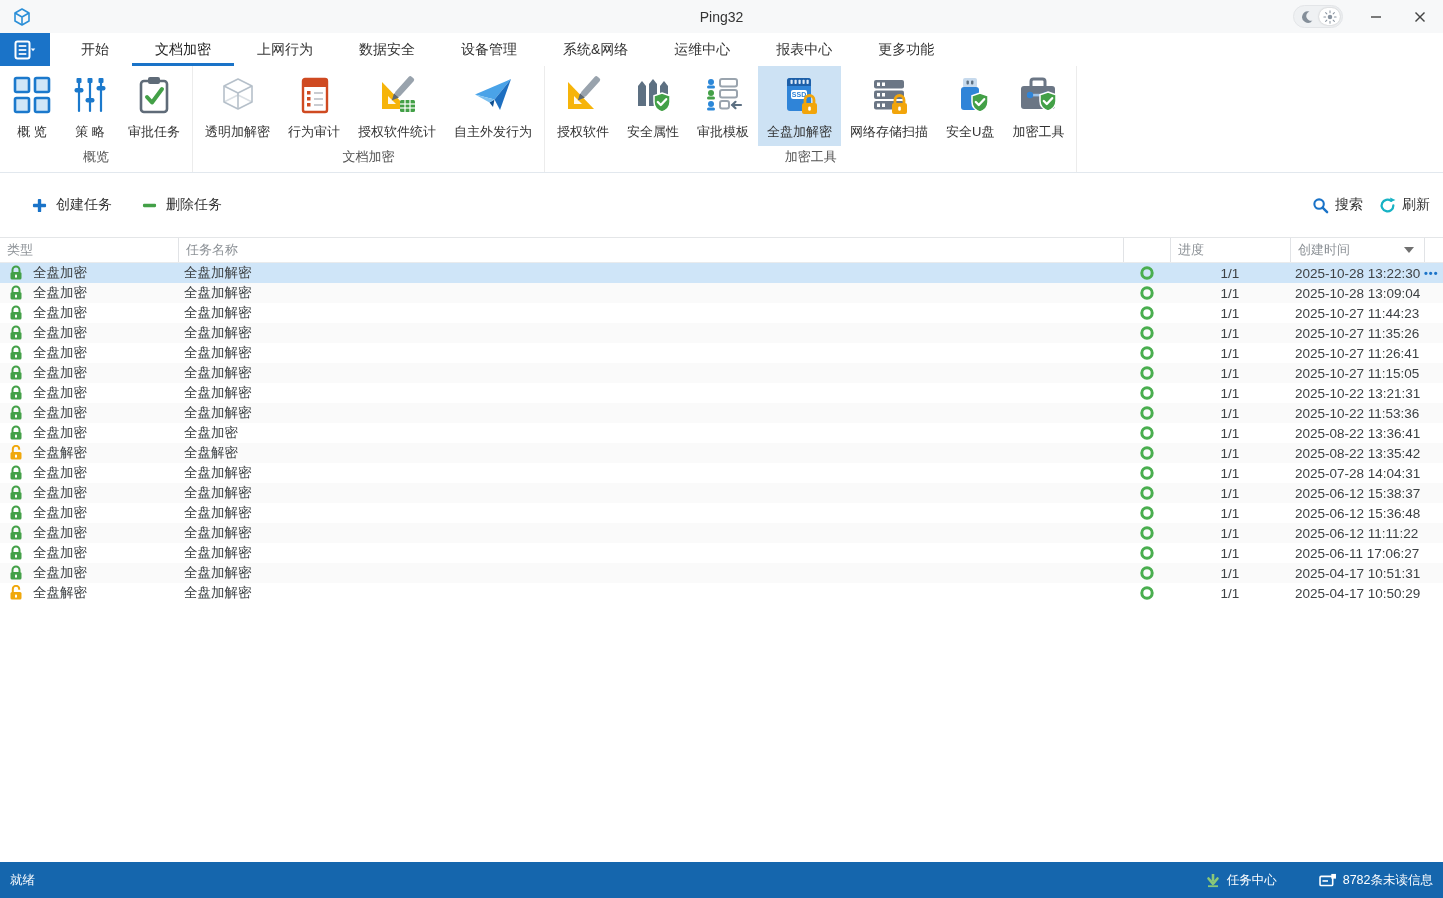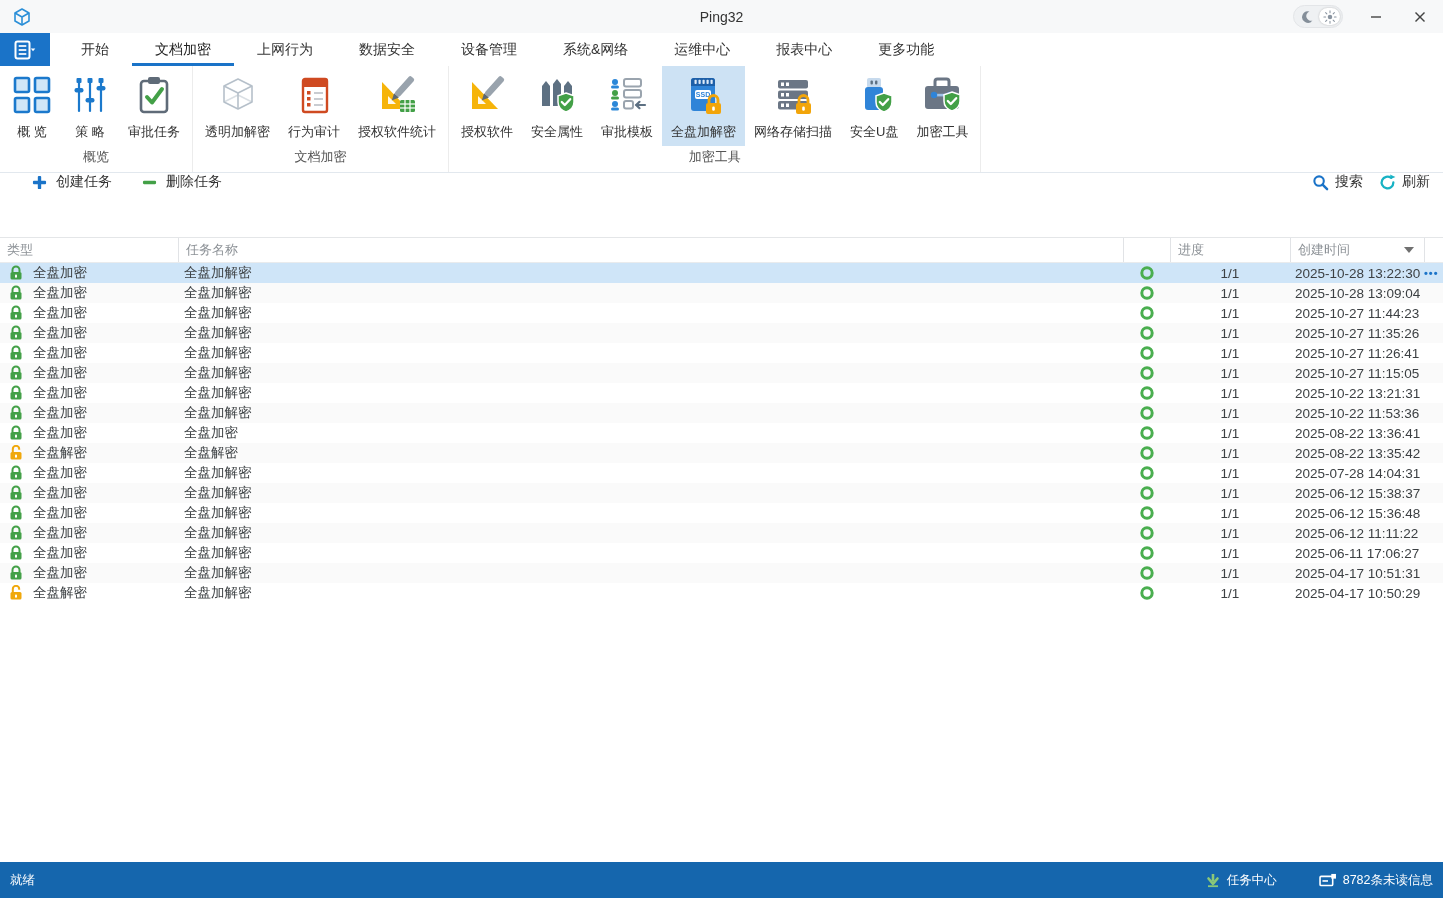--- a/index.html
+++ b/index.html
@@ -31,21 +31,21 @@
   
   .ribbon { height:107px; background:#fff; border-bottom:1px solid #e2e8ee; display:flex; align-items:stretch; flex:none; }
   .rgroup { display:flex; flex-direction:column; border-right:1px solid #ececec; padding:0 3px; }
   .ritems { display:flex; align-items:flex-start; flex:1; }
   .ritem { display:flex; flex-direction:column; align-items:center; gap:8px; padding:9px 9px 5px; }
   .ritem.selected { background:#cde2f4; }
   .ritem-label { font-size:13px; color:#333; white-space:nowrap; }
   .rgroup-label { text-align:center; font-size:13px; color:#555; padding:2px 0 8px; margin-top:auto; white-space:nowrap; }
 
   
-  .actionbar { height:64px; display:flex; align-items:flex-start; padding:0 13px 0 32px; background:#fff; flex:none; }
+  .actionbar { height:64px; display:flex; align-items:center; padding:0 13px 0 32px; background:#fff; flex:none; }
   .abtn { display:flex; align-items:center; gap:9px; font-size:14px; color:#333; margin-right:30px; white-space:nowrap; }
   .right-actions { margin-left:auto; display:flex; gap:16px; }
   .abtn.right { margin-right:0; gap:6px; }
 
   
   .grid-cols { display:grid; grid-template-columns:178px 945px 47px 120px 134px 1fr; }
   .thead { height:26px; border-top:1px solid #e4e6e8; border-bottom:1px solid #e9ebed; align-items:center; color:#8c9196; font-size:13px; flex:none; }
   .th { height:100%; display:flex; align-items:center; padding-left:7px; }
   .th + .th { border-left:1px solid #e1e3e6; }
   .th.created { justify-content:space-between; padding-right:10px; }
@@ -267,20 +267,31 @@
                 <rect x="23" y="25" width="15" height="12" rx="1.5" fill="#43a047"></rect>
                 <g stroke="#fff" stroke-width="1.2">
                   <line x1="23" y1="29" x2="38" y2="29"></line>
                   <line x1="23" y1="33" x2="38" y2="33"></line>
                   <line x1="28" y1="25" x2="28" y2="37"></line>
                   <line x1="33" y1="25" x2="33" y2="37"></line>
                 </g>
               </svg>
             </span>
             <span class="ritem-label">授权软件统计</span>
+          </div>
+          <div class="ritem">
+            <span class="icon i40">
+              <svg viewBox="0 0 40 40">
+                <path d="M2 19.5 L38 4 L21.5 24.5 Z" fill="#4aa3e8"></path>
+                <path d="M38 4 L27 35 L21.5 24.5 Z" fill="#1e6fc0"></path>
+                <path d="M21.5 24.5 L20 32 L16.5 27.5 Z" fill="#0f4e8f"></path>
+                <path d="M2 19.5 L21.5 24.5 L16.5 27.5 Z" fill="#7cc0f0"></path>
+              </svg>
+            </span>
+            <span class="ritem-label">自主外发行为</span>
           </div>
         </div>
         <div class="rgroup-label">文档加密</div>
       </div>
       <div class="rgroup">
         <div class="ritems">
           <div class="ritem">
             <span class="icon i40">
               <svg viewBox="0 0 40 40">
                 <path d="M5 7 L5 34 L31 34 Z" fill="#f6b40a"></path>

